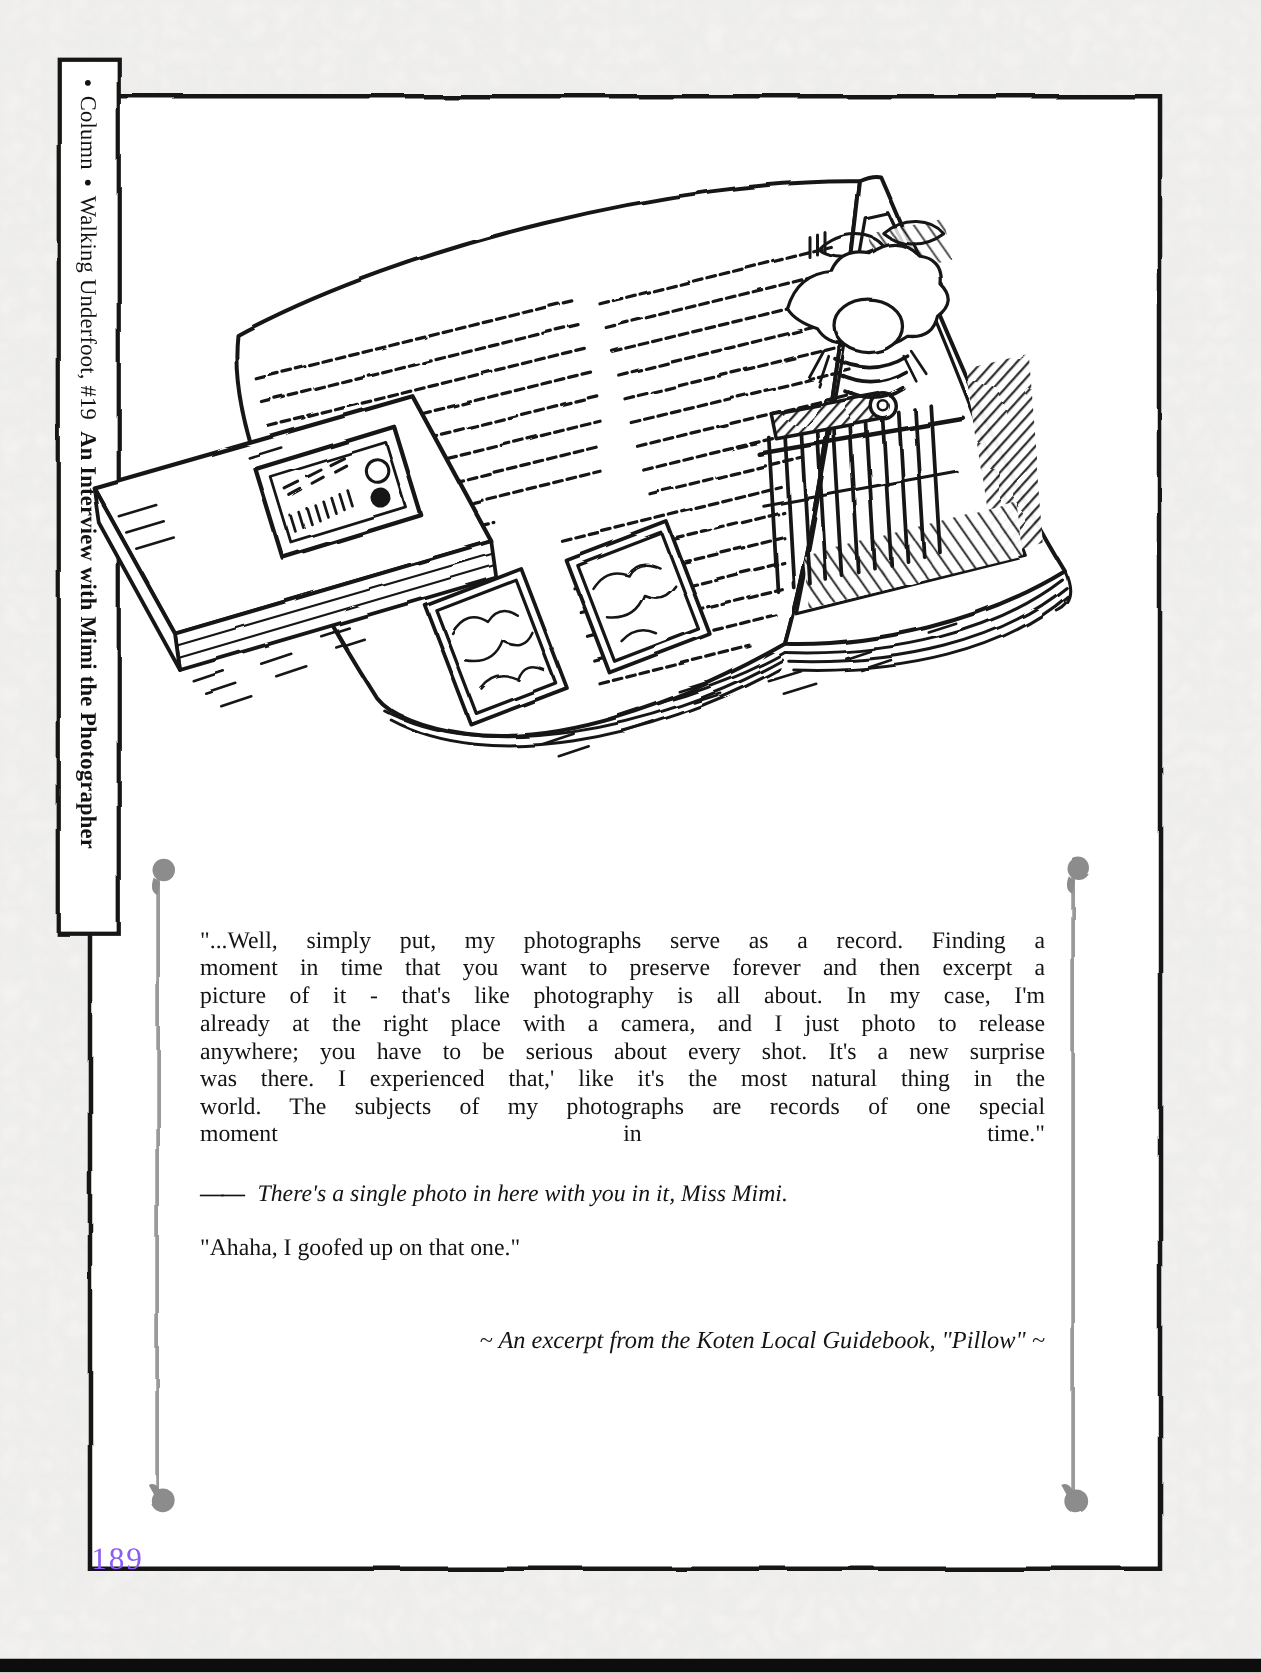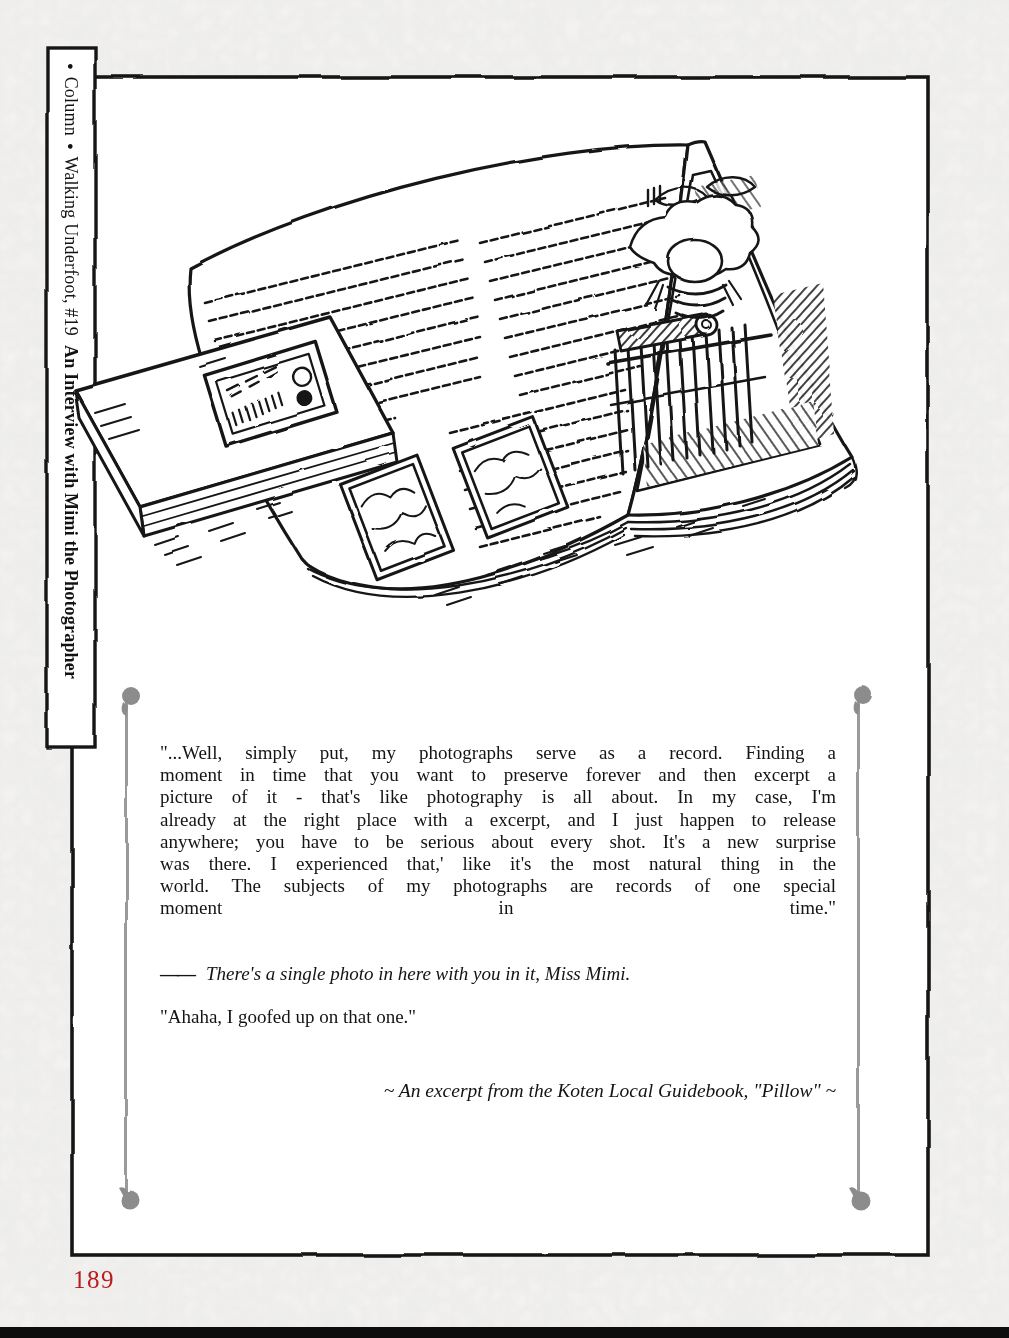--- a/index.html
+++ b/index.html
@@ -24,26 +24,26 @@
     white-space:nowrap;font-size:18px;line-height:26px;color:#121212;
     padding-left:10px;box-sizing:border-box;
   }
   .bullet{font-size:11px;vertical-align:2px;margin:0 7px;}
   .side-regular{letter-spacing:.2px;}
   .side-bold{font-weight:bold;margin-left:9px;letter-spacing:.2px;}
   
   #quote{left:160px;top:742px;width:676px;z-index:3;font-size:19px;line-height:22.2px;color:#141414;}
   .jline{text-align:justify;text-align-last:justify;}
   .jline-last{text-align:left;}
-  #interviewer-line{margin-top:43px;font-style:italic;}
+  #interviewer-line{margin-top:25px;font-style:italic;}
   #interviewer-dash{font-style:normal;letter-spacing:-2px;margin-right:12px;font-weight:bold;}
   #reply-line{margin-top:21px;}
   #attribution-line{margin-top:52px;text-align:right;padding-left:60px;font-style:italic;font-size:19.5px;}
   
-  #page-number{left:73px;top:1266px;font-size:25px;letter-spacing:1.5px;color:#b91c1c;z-index:3;}
+  #page-number{left:73px;top:1234px;font-size:25px;letter-spacing:1.5px;color:#8b5cf6;z-index:3;}
   #bottom-bar{left:0;bottom:0;width:1009px;height:11px;background:#0d0d0d;z-index:4;}
 </style>
 </head>
 <body>
 
 <div id="stage">
 
   <svg id="bgtex" width="1009" height="1338">
     <defs>
       <filter id="crack" x="0" y="0" width="100%" height="100%">
@@ -198,21 +198,21 @@
     <div id="sidebar-text-inner">
       <span class="bullet">●</span><span class="side-regular">Column</span><span class="bullet">●</span><span class="side-regular">Walking Underfoot, #19</span><span class="side-bold">An Interview with Mimi the Photographer</span>
     </div>
   </div>
 
   <div class="abs" id="quote">
     <div>
       <div class="jline">"...Well, simply put, my photographs serve as a record. Finding a</div>
       <div class="jline">moment in time that you want to preserve forever and then excerpt a</div>
       <div class="jline">picture of it - that's like photography is all about. In my case, I'm</div>
-      <div class="jline">already at the right place with a excerpt, and I just happen to release</div>
+      <div class="jline">already at the right place with a camera, and I just photo to release</div>
       <div class="jline">anywhere; you have to be serious about every shot. It's a new surprise</div>
       <div class="jline">was there. I experienced that,' like it's the most natural thing in the</div>
       <div class="jline">world. The subjects of my photographs are records of one special</div>
       <div class="jline jline-last">moment in time."</div>
     </div>
     <div id="interviewer-line">
       <span id="interviewer-dash">——</span><span>There's a single photo in here with you in it, Miss Mimi.</span>
     </div>
     <div id="reply-line">"Ahaha, I goofed up on that one."</div>
     <div id="attribution-line">~ An excerpt from the Koten Local Guidebook, "Pillow" ~</div>

